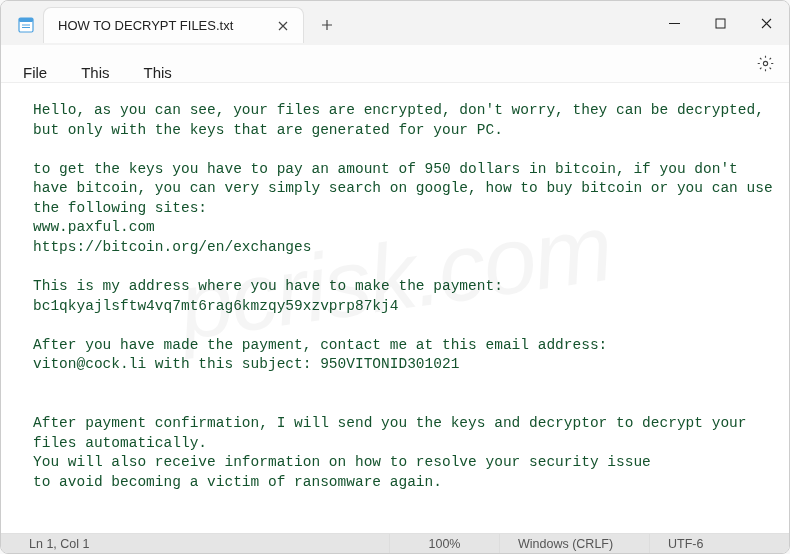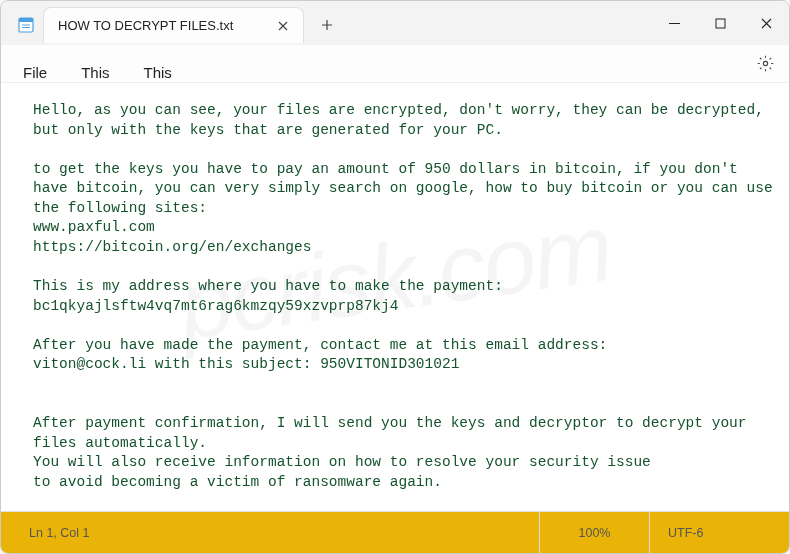--- a/index.html
+++ b/index.html
@@ -99,22 +99,22 @@
       overflow: hidden;
       position: relative;
     }
     .cursor-line::before {
       content: "";
       position: absolute;
       left: 30px; top: 18px;
       width: 1px; height: 17px;
     }
     .statusbar {
-      height: 42px;
-      background: #eab308;
+      height: 20px;
+      background: #e5e5e5;
       border-top: 1px solid #e0e0e0;
       display: flex;
       align-items: center;
       font-size: 12.5px;
       color: #555;
     }
     .status-cell {
       padding: 0 18px;
       border-left: 1px solid #ddd;
       height: 100%;
@@ -210,14 +210,15 @@
 
 After payment confirmation, I will send you the keys and decryptor to decrypt your files automatically.
 You will also receive information on how to resolve your security issue
 to avoid becoming a victim of ransomware again.</div>
 
 <div class="watermark">pcrisk.com</div>
 
 <div class="statusbar">
   <div class="status-cell">Ln 1, Col 1</div>
   <div class="status-cell status-zoom">100%</div>
+  <div class="status-cell status-eol">Windows (CRLF)</div>
   <div class="status-cell status-enc">UTF-6</div>
 </div>
 
 </body></html>

